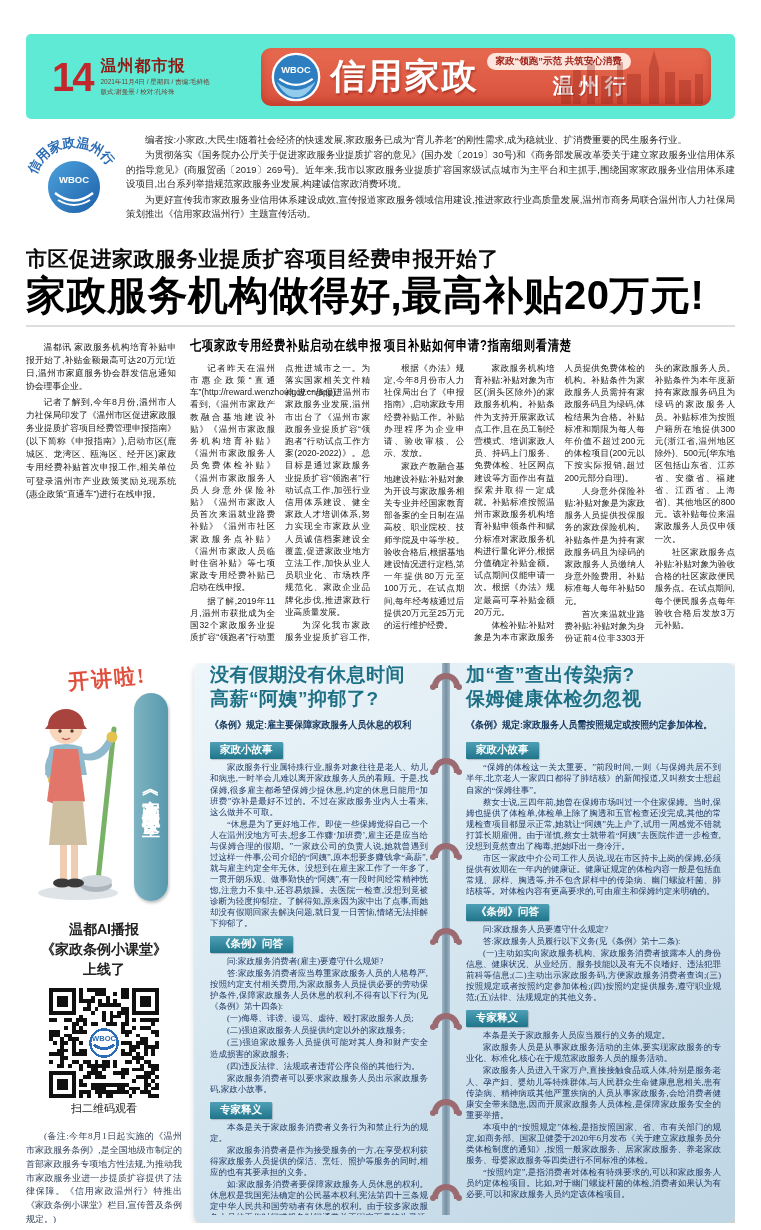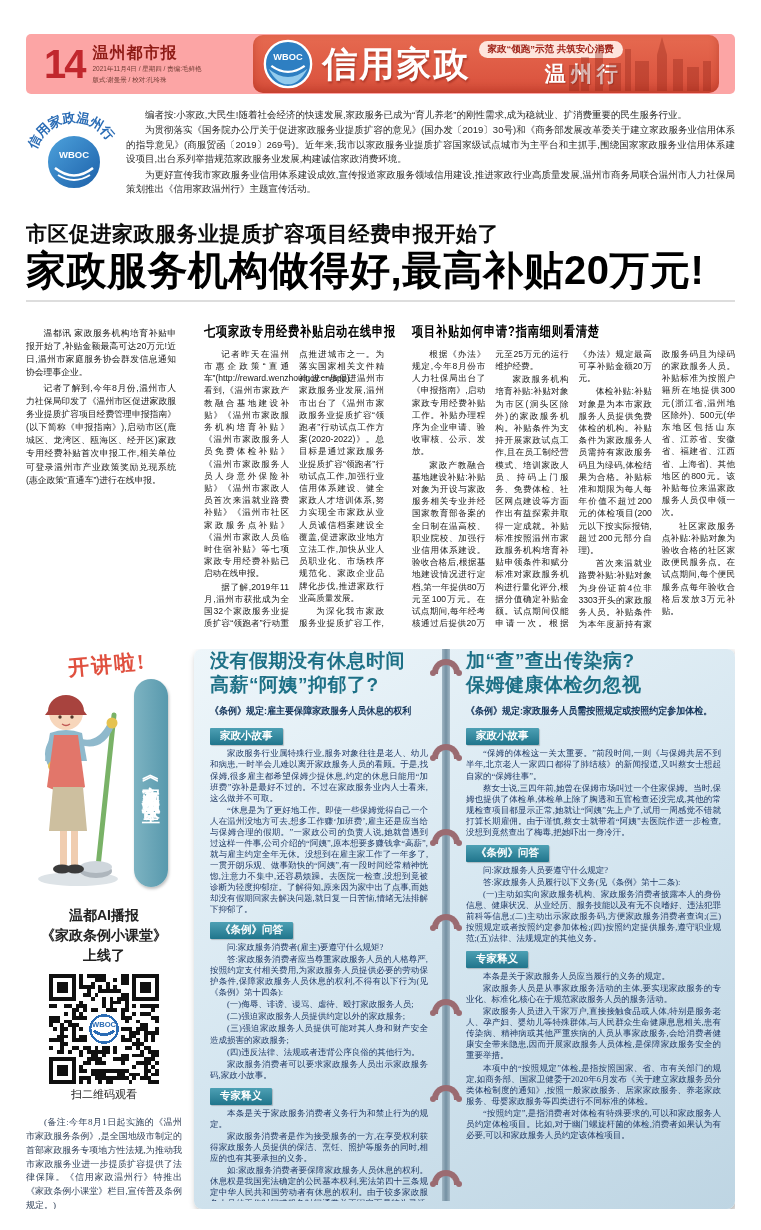--- a/index.html
+++ b/index.html
@@ -1,21 +1,21 @@
 <!DOCTYPE html>
 <html><head>
 <meta charset="utf-8">
 <style>
   *{margin:0;padding:0;box-sizing:border-box}
   html,body{background:#fff}
   body{width:761px;font-family:"Liberation Sans",sans-serif;color:#222}
   .page{width:761px;height:1230px;overflow:hidden;background:#fff;padding:34px 26px 0;position:relative}
 
   
-  .masthead-strip{height:60px;background:#fca5a5;border-radius:5px;display:flex;align-items:center;padding:0 16px;position:relative;overflow:hidden}
+  .masthead-strip{height:85px;background:#5eead4;border-radius:5px;display:flex;align-items:center;padding:0 24px;position:relative;overflow:hidden}
   .pageno{font-size:40px;font-weight:900;color:#c1272d;line-height:1;margin:0 8px 0 2px;letter-spacing:-2px}
   .masthead-meta{display:flex;flex-direction:column;min-width:150px}
   .paper-name{font-size:16px;font-weight:900;color:#8e1b15;font-family:"Liberation Serif",serif;letter-spacing:1px}
   .credit-line{font-size:6.5px;color:#6e3c33;line-height:1.55;white-space:nowrap}
   .brandbox{flex:1;height:58px;margin-left:10px;background:linear-gradient(180deg,#e66a50,#d9503c);border-radius:10px;display:flex;align-items:center;padding:0 10px;position:relative;overflow:hidden;box-shadow:inset 0 -4px 8px rgba(150,30,15,.35)}
   .brand-title{font-size:35px;font-weight:900;color:#fff;letter-spacing:2px;margin:0 8px 0 10px;text-shadow:1px 2px 2px rgba(120,20,10,.45);white-space:nowrap}
   .brand-right{display:flex;flex-direction:column;align-items:flex-end}
   .brand-badge{background:rgba(255,236,229,.95);color:#9f2318;font-size:9.5px;font-weight:bold;padding:2px 9px;border-radius:10px;white-space:nowrap}
   .brand-sub{color:#fff;font-size:21px;font-weight:900;letter-spacing:5px;margin-top:2px;text-shadow:1px 1px 1px rgba(120,20,10,.4)}
   .skyline{position:absolute;right:4px;bottom:2px;opacity:.55}
@@ -25,21 +25,21 @@
   .seal{flex:none;width:100px}
   .note-text{flex:1;font-size:9.5px;line-height:1.52;text-align:justify;color:#2a2a2a;padding-top:4px}
   .note-text p{text-indent:2em;margin-bottom:1px}
 
   
   .headline{margin-top:4px;border-bottom:2px solid #ddd;padding-bottom:7px}
   .kicker{font-size:21px;font-weight:600;color:#0c0c0c;letter-spacing:.5px}
   .main-title{font-size:40px;font-weight:900;color:#000;letter-spacing:.5px;line-height:1.12;white-space:nowrap}
 
   
-  .mainflow{display:flex;gap:28px;height:316px;overflow:hidden;margin-top:21px}
+  .mainflow{display:flex;gap:14px;height:316px;overflow:hidden;margin-top:10px}
   .mcol1{flex:none;width:150px;font-size:8.8px;line-height:1.5;text-align:justify;color:#1a1a1a;padding-top:4px}
   .mcol1 p{text-indent:2em;margin-bottom:2px}
   .msec h3{font-size:14px;font-weight:900;color:#000;white-space:nowrap;transform:scaleX(.8);transform-origin:left center;margin-bottom:7px;letter-spacing:1px}
   .msecA{flex:none;width:180px}
   .msecB{flex:1}
   .mbody{font-size:8.6px;line-height:1.42;text-align:justify;color:#1a1a1a;height:calc(100% - 26px);column-fill:auto;overflow:hidden}
   .msecA .mbody{column-count:2;column-gap:10px}
   .msecB .mbody{column-count:4;column-gap:10px}
   .mbody p{text-indent:2em;margin-bottom:1px}
 
@@ -152,23 +152,24 @@
       <div class="mbody">
         <p>记者昨天在温州市惠企政策“直通车”(http://reward.wenzhou.gov.cn/app)看到,《温州市家政产教融合基地建设补贴》《温州市家政服务机构培育补贴》《温州市家政服务人员免费体检补贴》《温州市家政服务人员人身意外保险补贴》《温州市家政人员首次来温就业路费补贴》《温州市社区家政服务点补贴》《温州市家政人员临时住宿补贴》等七项家政专用经费补贴已启动在线申报。</p>
           <p>据了解,2019年11月,温州市获批成为全国32个家政服务业提质扩容“领跑者”行动重点推进城市之一。为落实国家相关文件精神,进一步促进温州市家政服务业发展,温州市出台了《温州市家政服务业提质扩容“领跑者”行动试点工作方案(2020-2022)》。总目标是通过家政服务业提质扩容“领跑者”行动试点工作,加强行业信用体系建设、健全家政人才培训体系,努力实现全市家政从业人员诚信档案建设全覆盖,促进家政业地方立法工作,加快从业人员职业化、市场秩序规范化、家政企业品牌化步伐,推进家政行业高质量发展。</p>
           <p>为深化我市家政服务业提质扩容工作,去年6月,温州市人力社保局制定推出了《温州市区促进家政服务业提质扩容项目经费管理办法》(试行),明确了市区(洞头区除外)家政服务业提质扩容经费(以下简称家政专用经费)的筹集、使用、管理和监督等内容。</p>
       </div>
     </div>
     <div class="msec msecB">
       <h3>项目补贴如何申请?指南细则看清楚</h3>
       <div class="mbody">
         <p>根据《办法》规定,今年8月份市人力社保局出台了《申报指南》,启动家政专用经费补贴工作。补贴办理程序为企业申请、验收审核、公示、发放。</p>
-          <p>家政产教融合基地建设补贴:补贴对象为开设与家政服务相关专业并经国家教育部备案的全日制在温高校、职业院校、加强行业信用体系建设。验收合格后,根据基地建设情况进行定档,第一年提供80万元至100万元。在试点期间,每年经考核通过后提供20万元至25万元的运行维护经费。</p>
+          <p>家政产教融合基地建设补贴:补贴对象为开设与家政服务相关专业并经国家教育部备案的全日制在温高校、职业院校、技师学院及中等学校。验收合格后,根据基地建设情况进行定档,第一年提供80万元至100万元。在试点期间,每年经考核通过后提供20万元至25万元的运行维护经费。</p>
           <p>家政服务机构培育补贴:补贴对象为市区(洞头区除外)的家政服务机构。补贴条件为支持开展家政试点工作,且在员工制经营模式、培训家政人员、持码上门服务、免费体检、社区网点建设等方面作出有益探索并取得一定成就。补贴标准按照温州市家政服务机构培育补贴申领条件和赋分标准对家政服务机构进行量化评分,根据分值确定补贴金额。试点期间仅能申请一次。根据《办法》规定最高可享补贴金额20万元。</p>
           <p>体检补贴:补贴对象是为本市家政服务人员提供免费体检的机构。补贴条件为家政服务人员需持有家政服务码且为绿码,体检结果为合格。补贴标准和期限为每人每年价值不超过200元的体检项目(200元以下按实际报销,超过200元部分自理)。</p>
+          <p>人身意外保险补贴:补贴对象是为家政服务人员提供投保服务的家政保险机构。补贴条件是为持有家政服务码且为绿码的家政服务人员缴纳人身意外险费用。补贴标准每人每年补贴50元。</p>
           <p>首次来温就业路费补贴:补贴对象为身份证前4位非3303开头的家政服务人员。补贴条件为本年度新持有家政服务码且为绿码的家政服务人员。补贴标准为按照户籍所在地提供300元(浙江省,温州地区除外)、500元(华东地区包括山东省、江苏省、安徽省、福建省、江西省、上海省)、其他地区的800元。该补贴每位来温家政服务人员仅申领一次。</p>
           <p>社区家政服务点补贴:补贴对象为验收合格的社区家政便民服务点。在试点期间,每个便民服务点每年验收合格后发放3万元补贴。</p>
 
       </div>
     </div>
   </div>
 
   <div class="bottom">
 
     <div class="sidebar">
@@ -555,20 +556,21 @@
       <div class="lesson-right">
         <div class="l-title">
           <div>加“查”查出传染病?</div>
           <div>保姆健康体检勿忽视</div>
         </div>
         <div class="l-rule">《条例》规定:家政服务人员需按照规定或按照约定参加体检。</div>
         <div class="tag">家政小故事</div>
         <div class="l-p">
           <p>“保姆的体检这一关太重要。”前段时间,一则《与保姆共居不到半年,北京老人一家四口都得了肺结核》的新闻报道,又叫蔡女士想起自家的“保姆往事”。</p>
             <p>蔡女士说,三四年前,她曾在保姆市场叫过一个住家保姆。当时,保姆也提供了体检单,体检单上除了胸透和五官检查还没完成,其他的常规检查项目都显示正常,她就让“阿姨”先上户了,试用一周感觉不错就打算长期雇佣。由于谨慎,蔡女士就带着“阿姨”去医院作进一步检查,没想到竟然查出了梅毒,把她吓出一身冷汗。</p>
+            <p>市区一家政中介公司工作人员说,现在市区持卡上岗的保姆,必须提供有效期在一年内的健康证。健康证规定的体检内容一般是包括血常规、尿样、胸透等,并不包含尿样中的传染病、幽门螺旋杆菌、肺结核等。对体检内容有更高要求的,可由雇主和保姆约定来明确的。</p>
         </div>
         <div class="tag">《条例》问答</div>
         <div class="l-p">
           <p>问:家政服务人员要遵守什么规定?</p>
             <p>答:家政服务人员履行以下义务(见《条例》第十二条):</p>
             <p>(一)主动如实向家政服务机构、家政服务消费者披露本人的身份信息、健康状况、从业经历、服务技能以及有无不良嗜好、违法犯罪前科等信息;(二)主动出示家政服务码,方便家政服务消费者查询;(三)按照规定或者按照约定参加体检;(四)按照约定提供服务,遵守职业规范;(五)法律、法规规定的其他义务。</p>
         </div>
         <div class="tag">专家释义</div>
         <div class="l-p">
           <p>本条是关于家政服务人员应当履行的义务的规定。</p>

